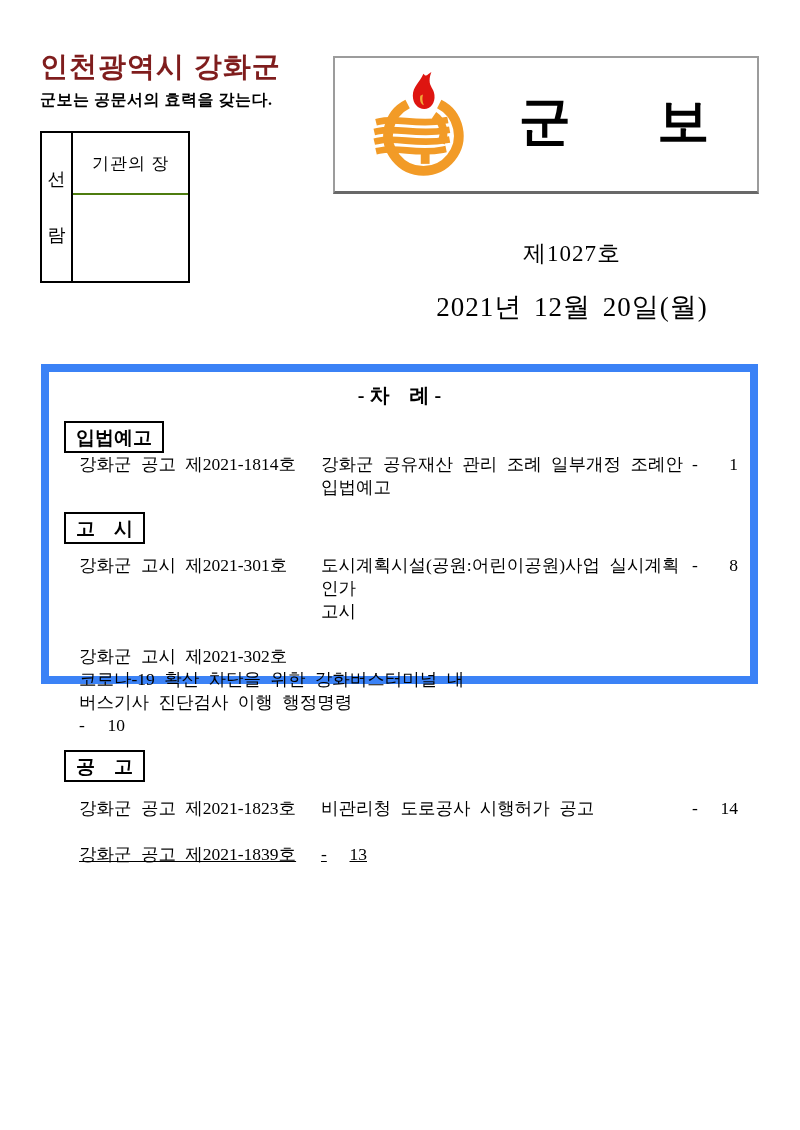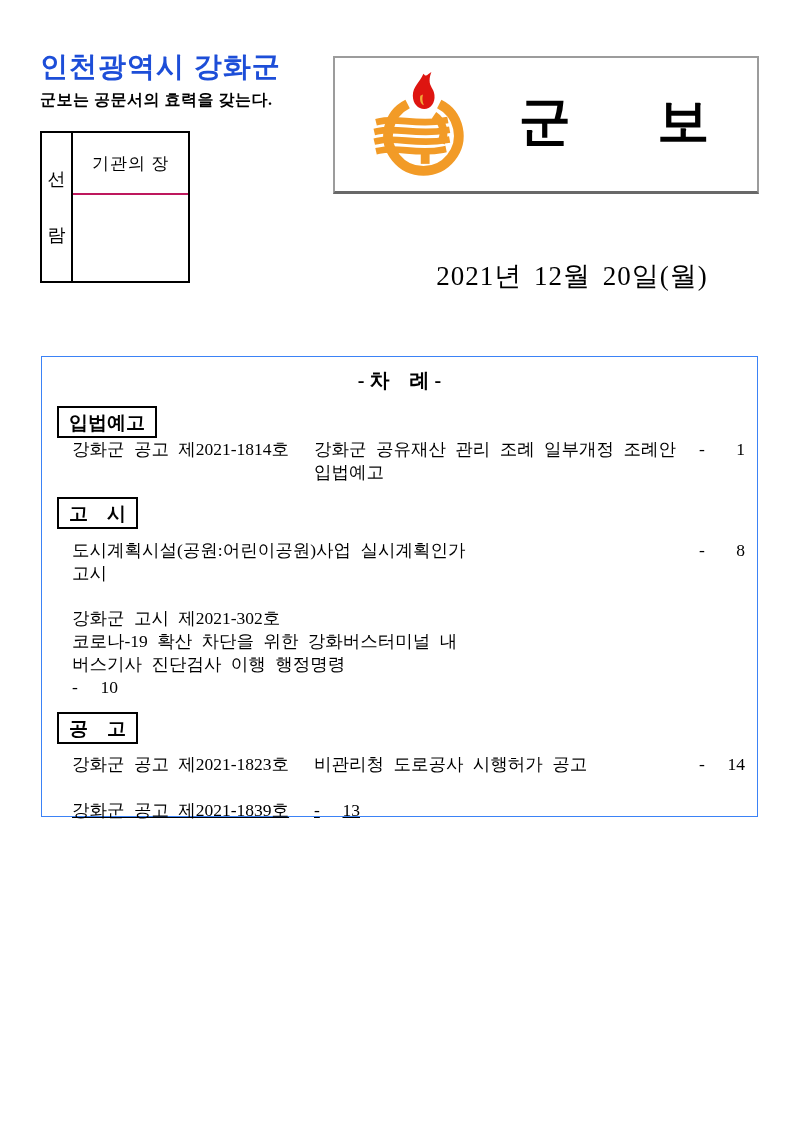--- a/index.html
+++ b/index.html
@@ -6,40 +6,40 @@
   html,body { background:#ffffff; }
   .page {
     position:relative; width:800px; height:1130px; background:#ffffff;
     font-family:"Liberation Serif","DejaVu Serif",serif; color:#000;
     overflow:hidden;
   }
   
   .org-title {
     position:absolute; left:40px; top:48px;
     font-family:"Liberation Sans","DejaVu Sans",sans-serif;
-    font-weight:800; font-size:28px; letter-spacing:1px; color:#1d4ed8;
+    font-weight:800; font-size:28px; letter-spacing:1px; color:#7f1d1d;
   }
   .org-subtitle {
     position:absolute; left:40px; top:90px;
     font-weight:700; font-size:16px; letter-spacing:0.5px;text-align:center;
   }
   
   .stamp-table {
     position:absolute; left:40px; top:131px; width:150px; height:152px;
     border:2px solid #000; display:flex;
   }
   .stamp-left {
     width:31px; border-right:2px solid #000;
     display:flex; flex-direction:column; align-items:center;
     justify-content:center; gap:32px;
     font-size:18px;
   }
   .stamp-right { flex:1; display:flex; flex-direction:column; }
   .stamp-head {
-    height:62px; border-bottom:2px solid #be185d;
+    height:62px; border-bottom:2px solid #4d7c0f;
     display:flex; align-items:center; justify-content:center;
     font-size:17px; letter-spacing:1px;
   }
   .stamp-body { flex:1; }
   
   .gunbo-box {
     position:absolute; left:333px; top:56px; width:426px; height:138px;
     border:2px solid #9c9c9c; border-bottom:3px solid #686868;
     background:#fff; display:flex; align-items:center; padding-left:32px;
   }
@@ -48,22 +48,22 @@
     flex:1; text-align:center; white-space:pre;
     font-family:"Liberation Sans","DejaVu Sans",sans-serif;
     font-weight:800; font-size:52px; margin-top:-6px;
   }
   
   .issue-block { position:absolute; left:412px; top:238px; width:320px; text-align:center; }
   .issue-no   { font-size:23px; letter-spacing:1px; }
   .issue-date { font-size:27px; margin-top:20px; letter-spacing:1px; word-spacing:4px; }
   
   .toc-box {
-    position:absolute; left:41px; top:356px; width:717px; height:461px;
-    border:1px solid #3b82f6;
+    position:absolute; left:41px; top:364px; width:717px; height:320px;
+    border:8px solid #3b82f6;
   }
   .toc-title {
     text-align:center; padding-top:10px; font-weight:700; font-size:20px;
     white-space:pre; line-height:26px;
   }
   .sec-box {
     display:inline-block; margin-left:15px; border:2px solid #000;
     padding:5px 10px 4px 10px; font-weight:700; font-size:19px;
     line-height:1; white-space:pre;
   }
@@ -71,21 +71,21 @@
   .sec-2 { margin-top:13px; }
   .sec-3 { margin-top:13px; }
   .entry {
     display:flex; align-items:flex-start;
     margin-left:30px; margin-right:12px;
     font-size:17.5px; line-height:23px;
   }
   .e1 { }
   .e2 { margin-top:10px; }
   .e3 { margin-top:22px;flex-direction:column; }
-  .e4 { margin-top:9px;justify-content:flex-end; }
+  .e4 { margin-top:15px;justify-content:flex-end; }
   .e5 { margin-top:23px;text-decoration:underline; }
   .entry-label { width:242px; flex-shrink:0; word-spacing:5px; }
   .entry-title { flex:1; white-space:pre-line; word-spacing:5px; }
   .entry-ref {
     width:46px; flex-shrink:0; display:flex; justify-content:space-between;
   }
 </style>
 </head>
 <body>
 
@@ -120,20 +120,21 @@
         <path d="M10 89 C 32 84, 52 94, 82 88"></path>
       </g>
 
       <path fill="#DE1510" d="M60 2 C56 12 48 16 48 27 C48 36 54 42 61 42 C68 42 73.5 35 72.5 26 C71.7 19 67 16.5 67 10 C67 6 68 3 69 0 C64.5 2.5 63.5 6.5 60 2 Z"></path>
       <path fill="#F2A93B" d="M56.5 27 C55.5 32 57 37 60.5 37.5 C58.5 33 58.5 30 59.5 25.5 Z"></path>
     </svg>
     <div class="gunbo-label">군      보</div>
   </div>
 
   <div class="issue-block">
+    <div class="issue-no">제1027호</div>
     <div class="issue-date">2021년 12월 20일(월)</div>
   </div>
 
   <div class="toc-box">
     <div class="toc-title">- 차    례 -</div>
 
     <div class="sec-box sec-1">입법예고</div>
 
     <div class="entry e1">
       <span class="entry-label">강화군 공고 제2021-1814호</span>
@@ -141,20 +142,21 @@
 입법예고</span>
       <span class="entry-ref">
           <span>-</span>
           <span>1</span>
         </span>
     </div>
 
     <div class="sec-box sec-2">고    시</div>
 
     <div class="entry e2">
+      <span class="entry-label">강화군 고시 제2021-301호</span>
       <span class="entry-title">도시계획시설(공원:어린이공원)사업 실시계획인가
 고시</span>
       <span class="entry-ref">
           <span>-</span>
           <span>8</span>
         </span>
     </div>
 
     <div class="entry e3">
       <span class="entry-label">강화군 고시 제2021-302호</span>

